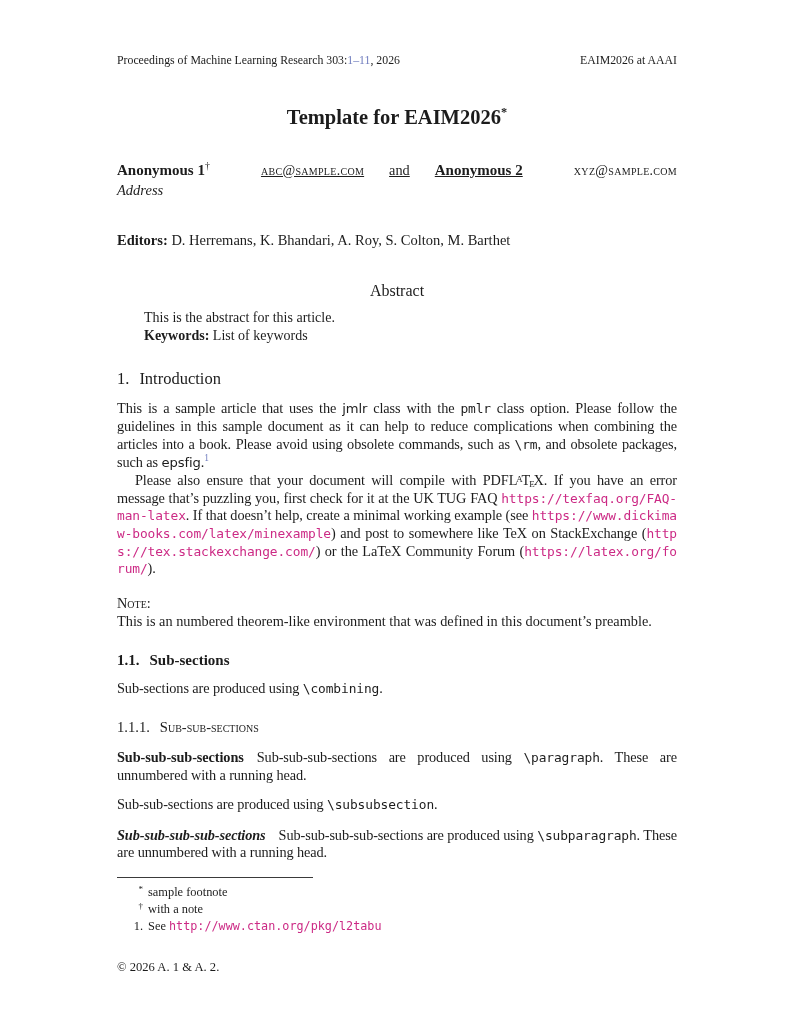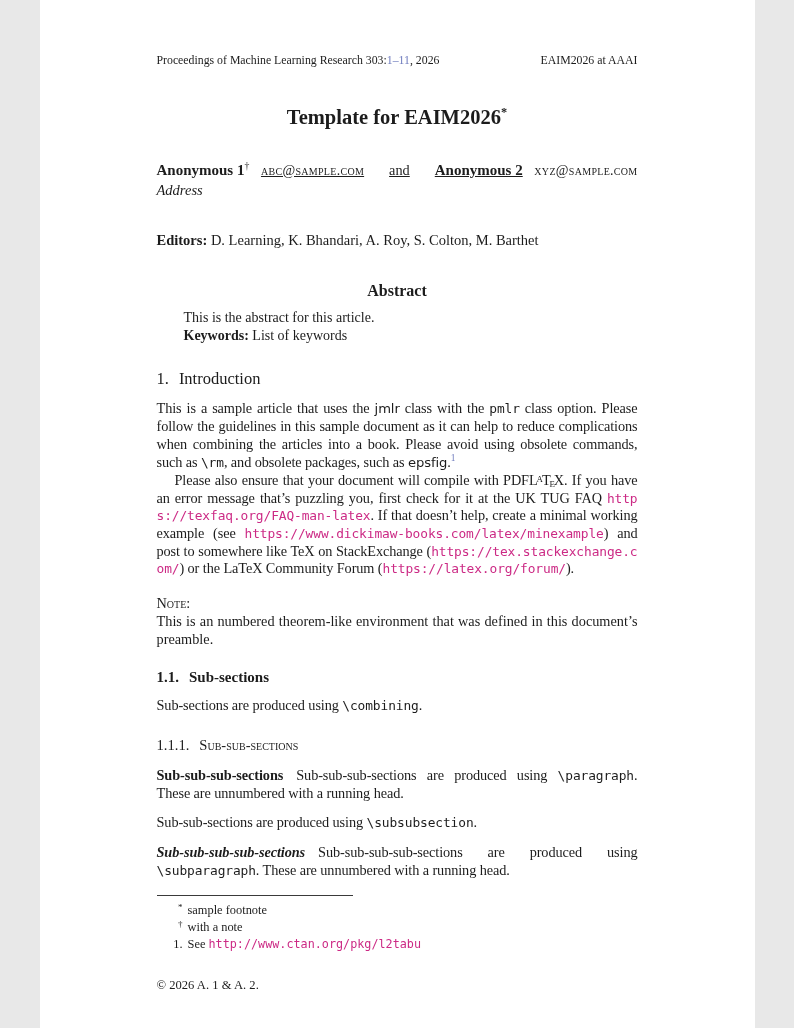--- a/index.html
+++ b/index.html
@@ -1,18 +1,18 @@
 <!DOCTYPE html>
 <html><head>
 <meta charset="utf-8">
 <style>
   html,body{margin:0;padding:0;background:#e8e8e8;}
   .page{
     position:relative;
-    width:715px;height:1028px;
+    width:794px;height:1028px;
     background:var(--bg,#ffffff);
     color:var(--fg,#1c1c1c);
     font-family:"Liberation Serif","DejaVu Serif",serif;
     box-sizing:border-box;
     padding:53px 117px 0 117px;
     overflow:hidden;
     margin:0 auto;
   }
   
   .running-head{display:flex;justify-content:space-between;font-size:11.8px;}
@@ -25,21 +25,21 @@
   .authors-mid{display:flex;align-items:flex-end;gap:25px;text-decoration:underline;}
   .author-name{font-weight:700;font-size:15px;}
   .author-name sup{font-weight:400;font-size:.65em;}
   .author-email{font-variant:small-caps;font-size:13.8px;letter-spacing:.3px;}
   .author-conj{font-size:14.3px;}
   .address{font-style:italic;font-size:14.5px;margin-top:3px;}
   
   .editors{margin-top:33px;font-size:14.5px;}
   .editors b{font-weight:700;}
   
-  .abstract-head{margin-top:33px;text-align:center;font-weight:700;font-size:16px;}
+  .abstract-head{margin-top:33px;text-align:center;font-weight:400;font-size:16px;}
   .abstract-body{margin:9px 27px 0 27px;font-size:14px;line-height:1.3;}
   .abstract-body b{font-weight:700;}
   
   .sec{margin:24px 0 0 0;font-size:16.5px;font-weight:400;}
   .subsec{margin:21px 0 0 0;font-size:15px;font-weight:700;}
   .subsubsec{margin:22px 0 0 0;font-size:14.6px;font-weight:400;font-variant:small-caps;}
   .sec-num{margin-right:10px;}
   
   .body-par{
     margin:11px 0 0 0;font-size:14.3px;line-height:1.24;
@@ -94,21 +94,21 @@
       <span class="author-email">abc@sample.com</span>
       <span class="author-conj">and</span>
       <span class="author-name">Anonymous 2</span>
     </span>
     <span class="author-email">xyz@sample.com</span>
   </div>
   <div class="address">Address</div>
 
   <div class="editors">
     <b>Editors:</b>
-    <span>D. Learning, K. Bhandari, A. Roy, S. Colton, M. Barthet</span>
+    <span>D. Herremans, K. Bhandari, A. Roy, S. Colton, M. Barthet</span>
   </div>
 
   <div class="abstract-head">Abstract</div>
   <div class="abstract-body">
     <div>This is the abstract for this article.</div>
     <div>
       <b>Keywords:</b>
       <span>List of keywords</span>
     </div>
   </div>

